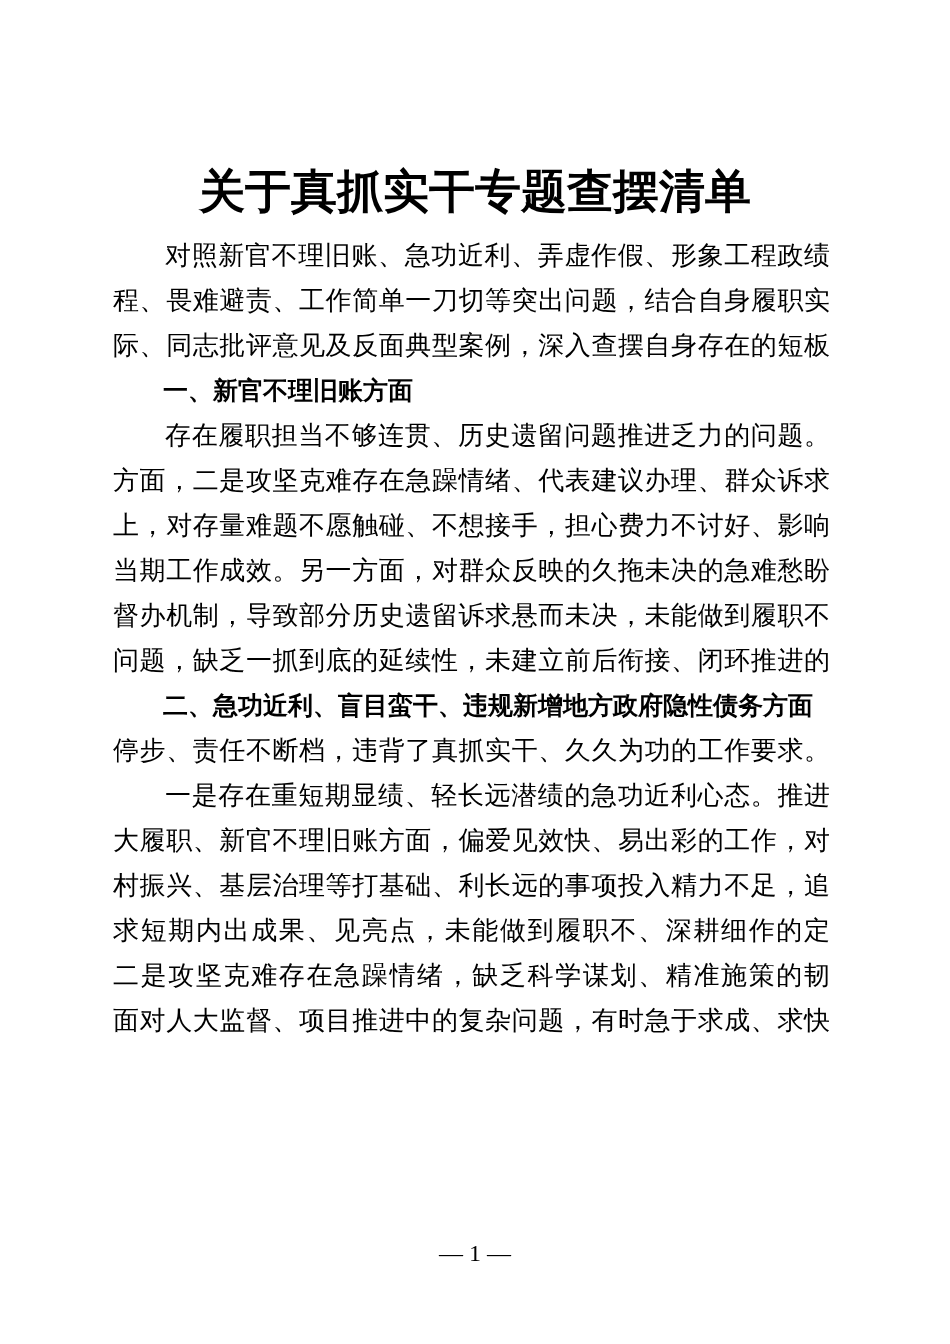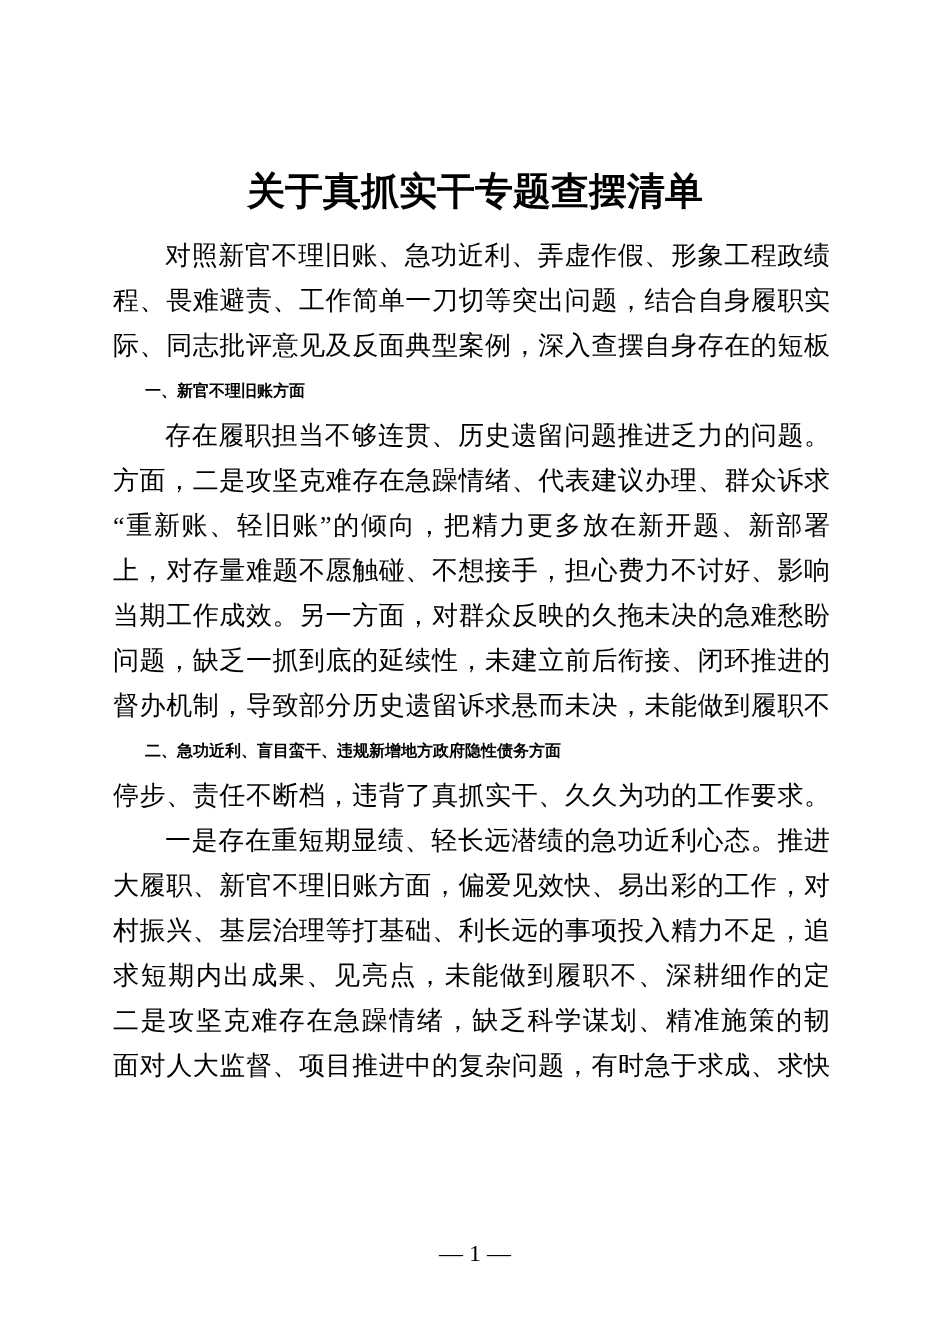--- a/index.html
+++ b/index.html
@@ -12,21 +12,21 @@
     color: #000000;
     font-family: "Liberation Serif", "DejaVu Serif", serif;
     overflow: hidden;
   }
   .doc-title {
     position: absolute;
     top: 162px;
     left: 0;
     width: 100%;
     text-align: center;
-    font-size: 38px;
+    font-size: 46px;
     font-weight: bold;
     line-height: 58px;
     letter-spacing: 0px;
     font-family: Liberation Sans, sans-serif;
   }
   .doc-body {
     position: absolute;
     top: 233px;
     left: 113px;
     width: 717px;
@@ -39,21 +39,21 @@
   }
   .line.justify {
     text-align: justify;
     text-align-last: justify;
   }
   .line.indent {
     text-indent: 2em;
   }
   .line.heading {
     font-weight: bold;
-    font-size: 16px;
+    font-size: 25px;
     font-family: "Liberation Sans", "DejaVu Sans", sans-serif;
   }
   .page-number {
     position: absolute;
     top: 1238px;
     left: 0;
     width: 100%;
     text-align: center;
     font-size: 24px;
     line-height: 30px;
@@ -66,25 +66,24 @@
 <div class="page">
   <h1 class="doc-title">关于真抓实干专题查摆清单</h1>
 
   <div class="doc-body" id="doc-body">
       <div class="line body indent justify">对照新官不理旧账、急功近利、弄虚作假、形象工程政绩工</div>
       <div class="line body justify">程、畏难避责、工作简单一刀切等突出问题，结合自身履职实</div>
       <div class="line body justify">际、同志批评意见及反面典型案例，深入查摆自身存在的短板</div>
       <div class="line heading indent">一、新官不理旧账方面</div>
       <div class="line body indent justify">存在履职担当不够连贯、历史遗留问题推进乏力的问题。一</div>
       <div class="line body justify">方面，二是攻坚克难存在急躁情绪、代表建议办理、群众诉求</div>
-      <div class="line body justify">“重新账、轻旧账”的倾向，把精力更多放在新开题、新部署</div>
       <div class="line body justify">上，对存量难题不愿触碰、不想接手，担心费力不讨好、影响</div>
       <div class="line body justify">当期工作成效。另一方面，对群众反映的久拖未决的急难愁盼</div>
+      <div class="line body justify">督办机制，导致部分历史遗留诉求悬而未决，未能做到履职不</div>
       <div class="line body justify">问题，缺乏一抓到底的延续性，未建立前后衔接、闭环推进的</div>
-      <div class="line body justify">督办机制，导致部分历史遗留诉求悬而未决，未能做到履职不</div>
       <div class="line heading indent">二、急功近利、盲目蛮干、违规新增地方政府隐性债务方面</div>
       <div class="line body justify">停步、责任不断档，违背了真抓实干、久久为功的工作要求。</div>
       <div class="line body indent justify">一是存在重短期显绩、轻长远潜绩的急功近利心态。推进人</div>
       <div class="line body justify">大履职、新官不理旧账方面，偏爱见效快、易出彩的工作，对乡</div>
       <div class="line body justify">村振兴、基层治理等打基础、利长远的事项投入精力不足，追</div>
       <div class="line body justify">求短期内出成果、见亮点，未能做到履职不、深耕细作的定力。</div>
       <div class="line body justify">二是攻坚克难存在急躁情绪，缺乏科学谋划、精准施策的韧劲。</div>
       <div class="line body justify">面对人大监督、项目推进中的复杂问题，有时急于求成、求快</div>
     </div>
 

